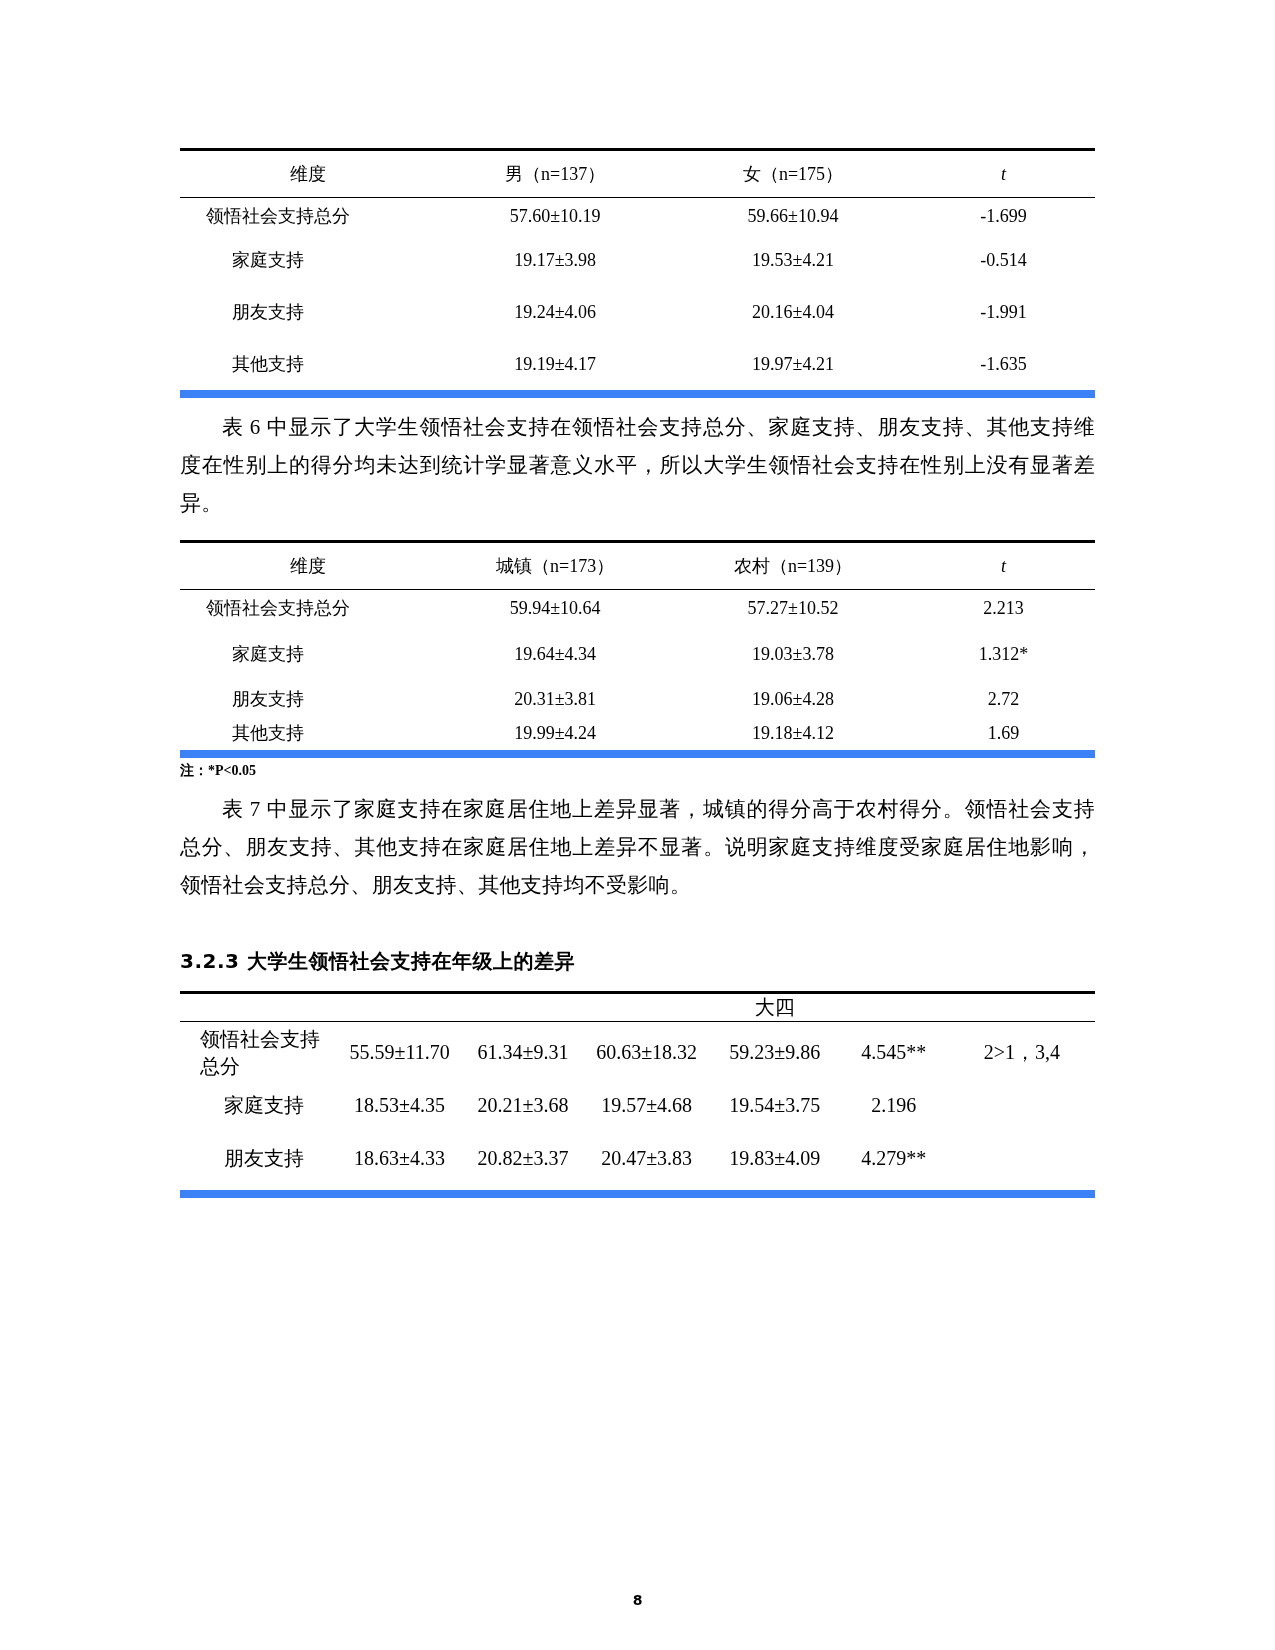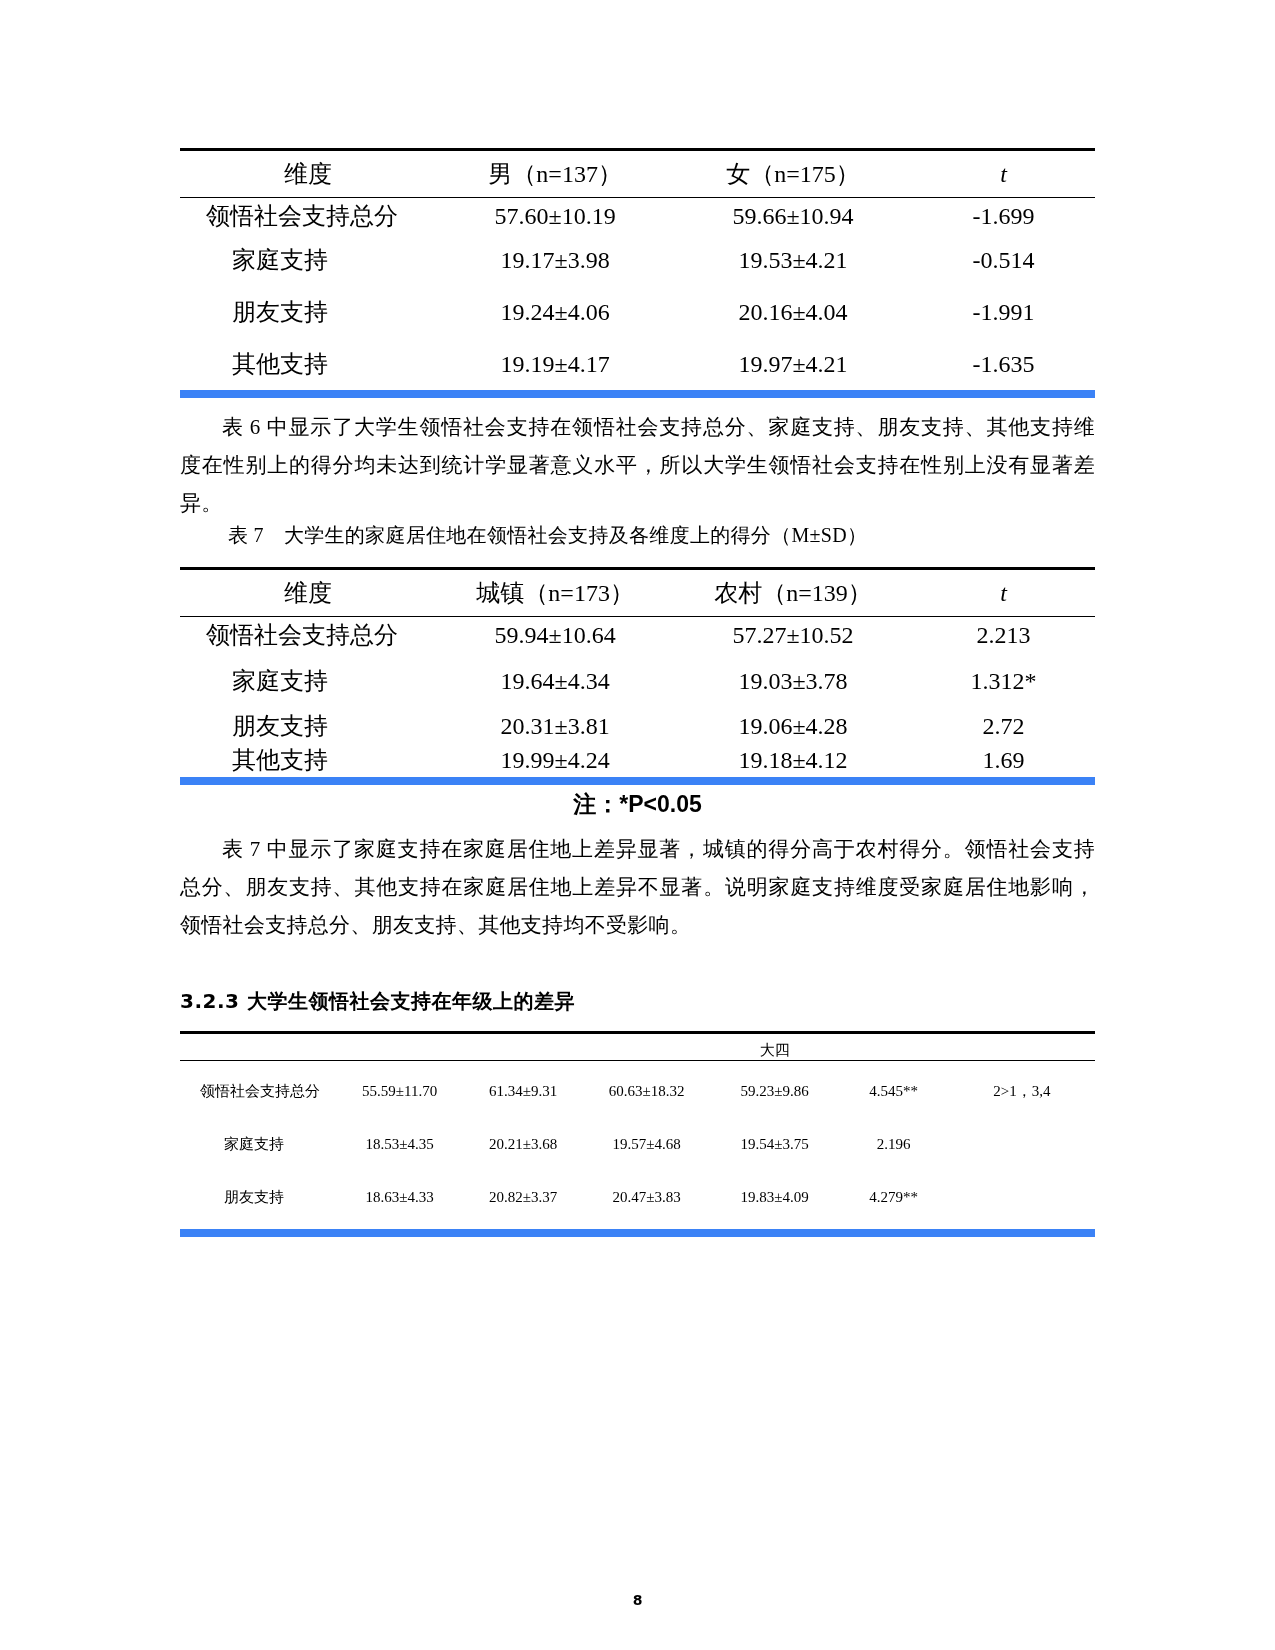--- a/index.html
+++ b/index.html
@@ -42,21 +42,21 @@
     font-size: 20px;
     margin: 0 0 0 48px;
     letter-spacing: 0.3px;
   }
   .tbl-caption .gap { display: inline-block; width: 20px; }
 
   
   table {
     border-collapse: collapse;
     width: 100%;
-    font-size: 24px;
+    font-size: 18px;
   }
   table td, table th {
     padding: 0;
     font-weight: normal;
     text-align: center;
     vertical-align: middle;
   }
   .rule-top td, .rule-top th { border-top: 3px solid #000; }
   .rule-mid td, .rule-mid th { border-bottom: 1.2px solid #000; }
   .rule-bot td, .rule-bot th { border-bottom: 8px solid #3b82f6; }
@@ -68,35 +68,34 @@
   .t6 .lbl { text-align: left; padding-left: 26px; }
   .t6 .lbl-ind { text-align: left; padding-left: 52px; }
 
   .t7 { margin-top: 18px; }
   .t7 td, .t7 th { height: 34px; }
   .t7 .hdr td { height: 46px; }
   .t7 .firstrow td { height: 36px; }
   .t7 .lbl { text-align: left; padding-left: 26px; }
   .t7 .lbl-ind { text-align: left; padding-left: 52px; }
 
-  .t8 { margin-top: 16px; font-size: 15px; }
+  .t8 { margin-top: 16px; font-size: 20px; }
   .t8 td, .t8 th { height: 44px; }
   .t8 .hdr td { height: 26px; vertical-align: bottom; padding-bottom: 3px; }
   .t8 .hdr-top td { height: 26px; vertical-align: bottom; }
   .t8 .lbl { text-align: left; padding-left: 20px; }
   .t8 .lbl-ind { text-align: left; padding-left: 44px; }
   .t8 .tall { height: 62px; }
 
   .ital { font-style: italic; }
   .note {
-    font-family: Liberation Sans, sans-serif;
-    font-size: 23px;
+    font-family: Liberation Serif, serif;
+    font-size: 14px;
     font-weight: bold;
     margin: 4px 0 0 0;
-    text-align: center;
   }
 
   .pagenum {
     position: absolute;
     bottom: 42px;
     left: 0;
     width: 1275px;
     text-align: center;
     font-family: "DejaVu Sans", "Liberation Sans", sans-serif;
     font-size: 14px;
@@ -150,23 +149,20 @@
       <td>19.19±4.17</td>
       <td>19.97±4.21</td>
       <td>-1.635</td>
     </tr>
   </tbody>
     </table>
 
   <p class="para">表 6 中显示了大学生领悟社会支持在领悟社会支持总分、家庭支持、朋友支持、其他支持维度在性别上的得分均未达到统计学显著意义水平，所以大学生领悟社会支持在性别上没有显著差异。</p>
 
 
-  <div class="tbl-caption">
-    <span>表 7</span><span class="gap"></span><span>大学生的家庭居住地在领悟社会支持及各维度上的得分（M±SD）</span>
-  </div>
 
   <table class="t7">
     <colgroup>
       <col style="width:28%">
       <col style="width:26%">
       <col style="width:26%">
       <col style="width:20%">
     </colgroup>
     <tbody>
         <tr class="rule-top hdr">

